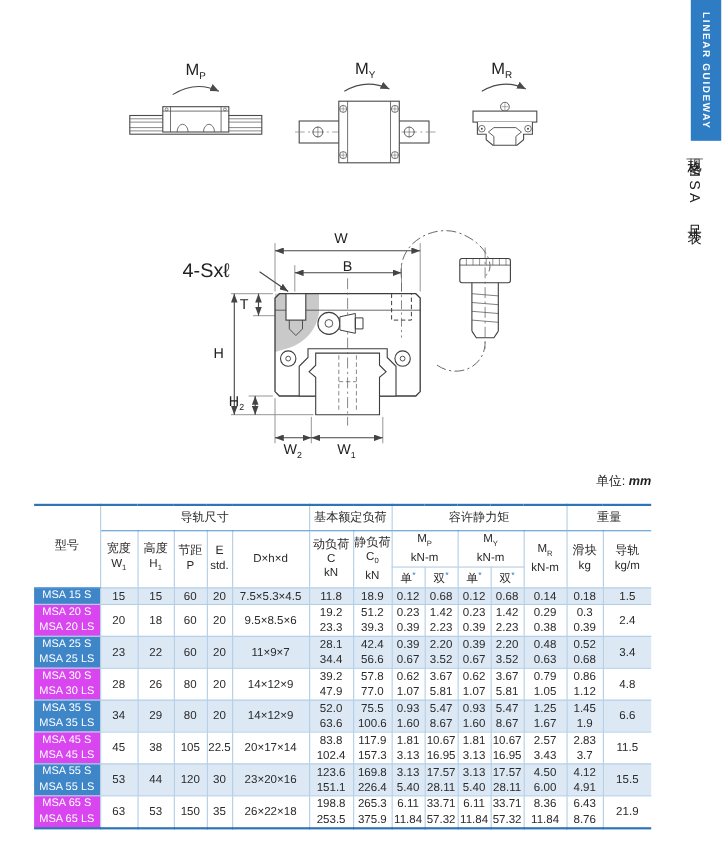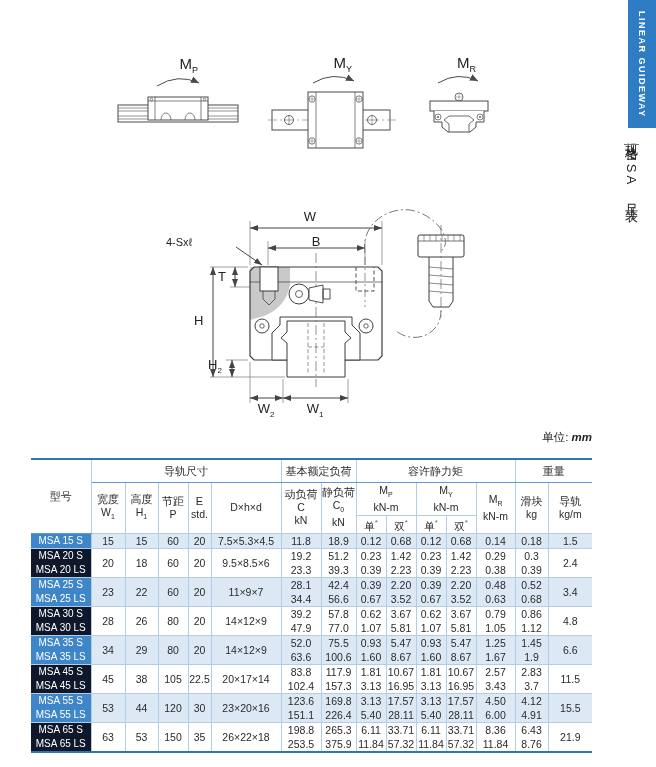--- a/index.html
+++ b/index.html
@@ -6,50 +6,50 @@
   .page{position:relative;width:656px;height:767px;background:#fff;overflow:hidden;
         font-family:"Liberation Sans","DejaVu Sans",sans-serif;color:#2a2a2a;}
   
   .banner{position:absolute;top:0;right:0;width:28px;height:128px;background:#2d7cc4;
           display:flex;align-items:center;justify-content:center;}
   .banner span{writing-mode:vertical-rl;color:#fff;font-size:9px;font-weight:bold;letter-spacing:1.5px;white-space:nowrap;}
   .side-tab{position:absolute;top:133px;right:16px;display:flex;flex-direction:column;align-items:center;}
   .side-tab .vtxt{writing-mode:vertical-rl;font-size:13px;letter-spacing:3px;color:#222;white-space:nowrap;}
   .side-tab .tab-divider{width:15px;height:1px;background:#777;margin:5px 0;}
   
-  .fig-label{position:absolute;font-size:15px;color:#222;text-align:right;width:40px;}
+  .fig-label{position:absolute;font-size:15px;color:#222;text-align:center;width:40px;}
   .fig-label sub{font-size:9px;}
   .figure{position:absolute;}
   
   .drawing{position:absolute;left:150px;top:195px;width:340px;height:235px;}
   .dim-label{position:absolute;font-size:13px;color:#222;}
   .dim-label sub{font-size:8px;}
   .dim-center{width:30px;text-align:center;}
-  .screw-callout{font-size:11px;}
+  .screw-callout{font-size:18px;}
   
   .unit-note{position:absolute;top:430px;right:64px;font-size:11.5px;color:#222;}
   .unit-note .unit-value{font-weight:bold;font-style:italic;margin-top:29px;}
   
   table.spec{position:absolute;left:31px;top:458px;width:561px;border-collapse:collapse;table-layout:fixed;
              border-top:2px solid #2e75b6;border-bottom:2px solid #2e75b6;font-size:10.5px;}
   table.spec th,table.spec td{border:1px solid #b3cde6;padding:0;text-align:center;font-weight:normal;}
   table.spec tr>*:first-child{border-left:none;}
   table.spec tr>*:last-child{border-right:none;}
   thead th{font-size:11px;line-height:13px;background:#fff;}
   thead tr.h1 th{height:22px;border-bottom:1px solid #5b9bd5;}
   thead tr.h2 th{height:32px;}
   thead tr.h3 th{height:14px;border-top:1px solid #5b9bd5;font-size:10.5px;}
   thead th .sym{font-size:10.5px;}
   thead sub{font-size:7px;}
   sup.ast{color:#2d7cc4;font-size:8px;}
   tbody td{border-top:1px solid #4f92cd;line-height:14px;padding:2px 0;}
   tbody tr.tint td{background:#dce9f5;}
   td.model{text-align:left;padding-left:4px;color:#fff;font-weight:bold;font-size:10px;line-height:14px;}
   td.model.blue{background:#3e86c8;margin-left:28px;}
-  td.model.gray{background:#0f172a;}
+  td.model.gray{background:#d946ef;}
   tbody tr td.model{border-top:1px solid #fff;}
   tbody tr:first-child td{border-top:none;}
 </style>
 </head>
 <body>
 
 <div class="page">
 
   <div class="banner">
     <span>LINEAR GUIDEWAY</span>

